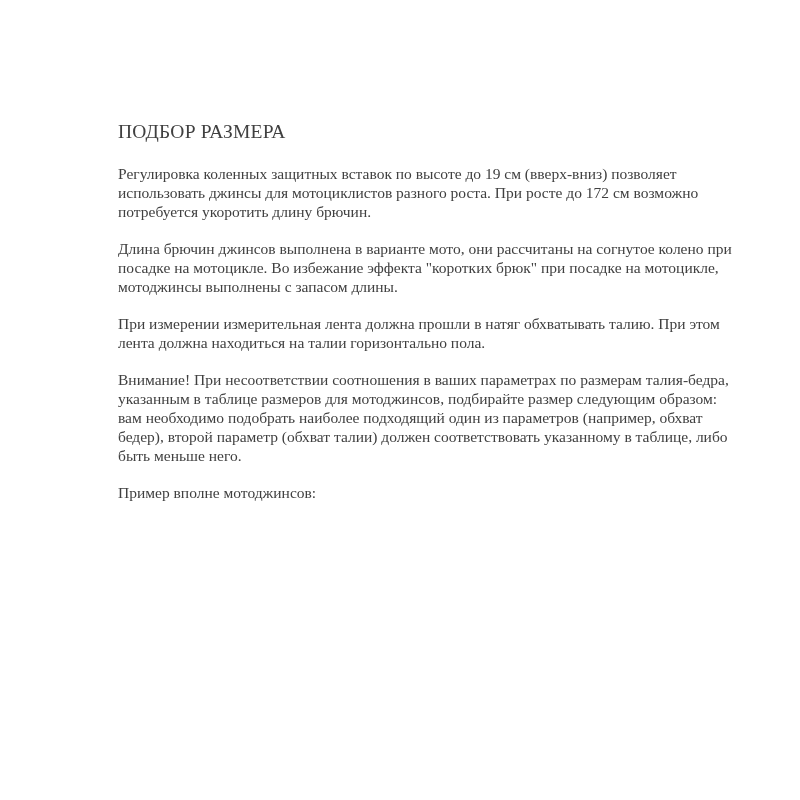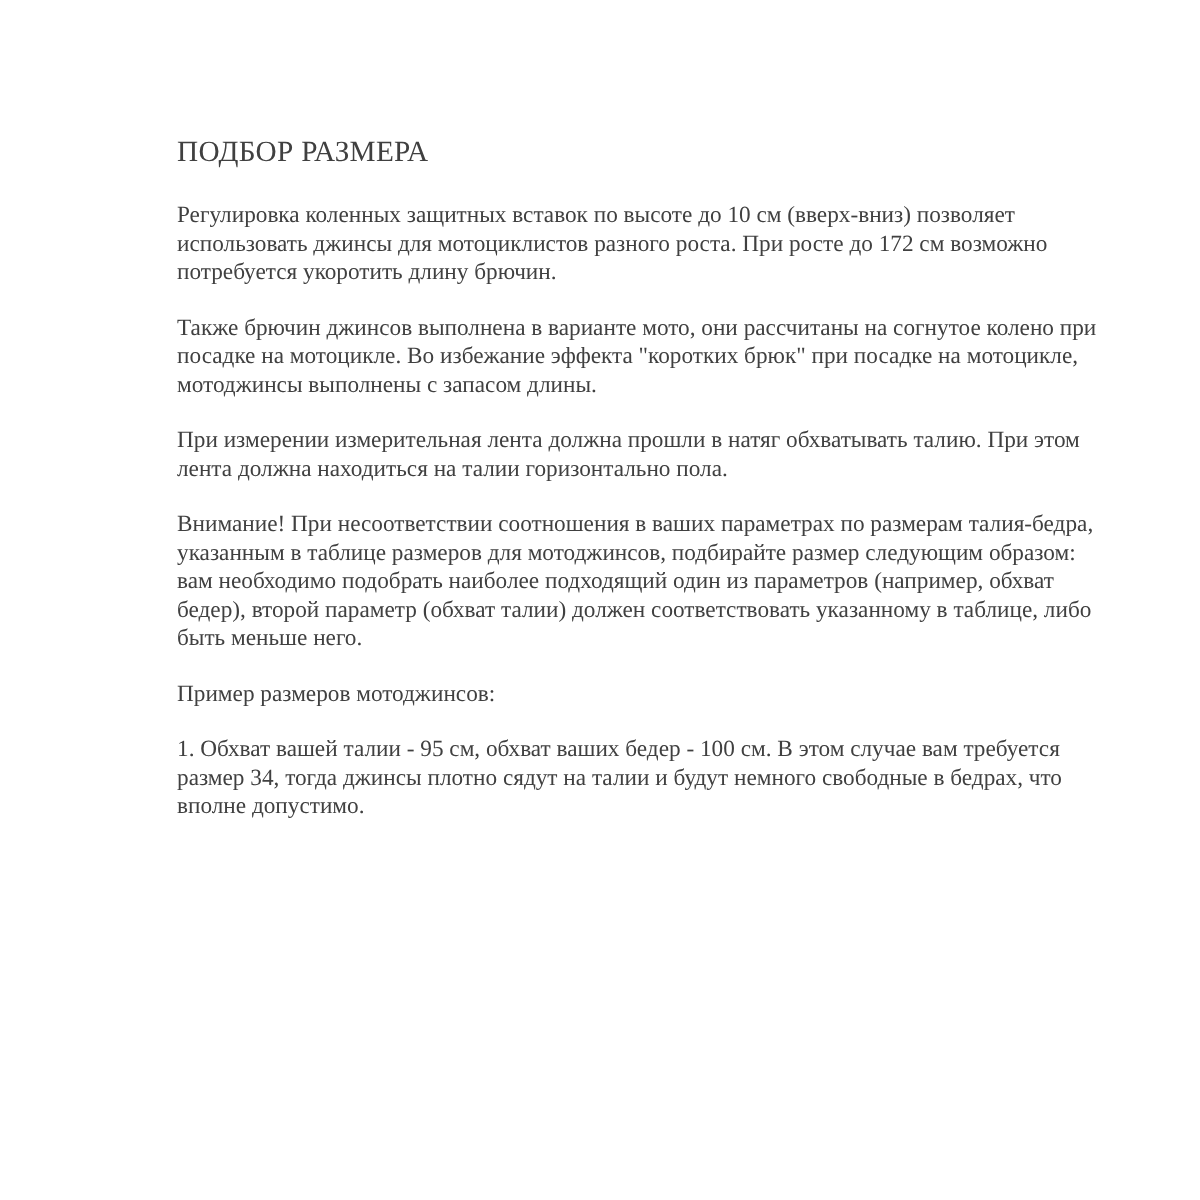--- a/index.html
+++ b/index.html
@@ -10,21 +10,21 @@
   body {
     width: 800px;
     height: 800px;
     overflow: hidden;
     font-family: "Liberation Serif", serif;
   }
   .page {
     box-sizing: border-box;
     width: 800px;
     height: 800px;
-    padding: 90px 12px 0 118px;
+    padding: 120px 12px 0 118px;
     background: #ffffff;
   }
   .title {
     font-size: 19.5px;
     line-height: 23px;
     font-weight: 400;
     color: #404040;
     margin: 0 0 21px 0;
     letter-spacing: 0.2px;
   }
@@ -35,30 +35,27 @@
     color: #404040;
     margin: 0 0 18px 0;
     white-space: pre-line;
   }
 </style>
 </head>
 <body>
 
 <main class="page">
   <h1 class="title">ПОДБОР РАЗМЕРА</h1>
-  <p class="para">Регулировка коленных защитных вставок по высоте до 10 см (вверх-вниз) позволяет
+  <p class="para">Регулировка коленных защитных вставок по высоте до 19 см (вверх-вниз) позволяет
 использовать джинсы для мотоциклистов разного роста. При росте до 172 см возможно
 потребуется укоротить длину брючин.</p>
-  <p class="para">Также брючин джинсов выполнена в варианте мото, они рассчитаны на согнутое колено при
+  <p class="para">Длина брючин джинсов выполнена в варианте мото, они рассчитаны на согнутое колено при
 посадке на мотоцикле. Во избежание эффекта "коротких брюк" при посадке на мотоцикле,
 мотоджинсы выполнены с запасом длины.</p>
   <p class="para">При измерении измерительная лента должна прошли в натяг обхватывать талию. При этом
 лента должна находиться на талии горизонтально пола.</p>
   <p class="para">Внимание! При несоответствии соотношения в ваших параметрах по размерам талия-бедра,
 указанным в таблице размеров для мотоджинсов, подбирайте размер следующим образом:
 вам необходимо подобрать наиболее подходящий один из параметров (например, обхват
 бедер), второй параметр (обхват талии) должен соответствовать указанному в таблице, либо
 быть меньше него.</p>
-  <p class="para">Пример размеров мотоджинсов:</p>
-  <p class="para">1. Обхват вашей талии - 95 см, обхват ваших бедер - 100 см. В этом случае вам требуется
-размер 34, тогда джинсы плотно сядут на талии и будут немного свободные в бедрах, что
-вполне допустимо.</p>
+  <p class="para">Пример вполне мотоджинсов:</p>
 </main>
 
 </body></html>

